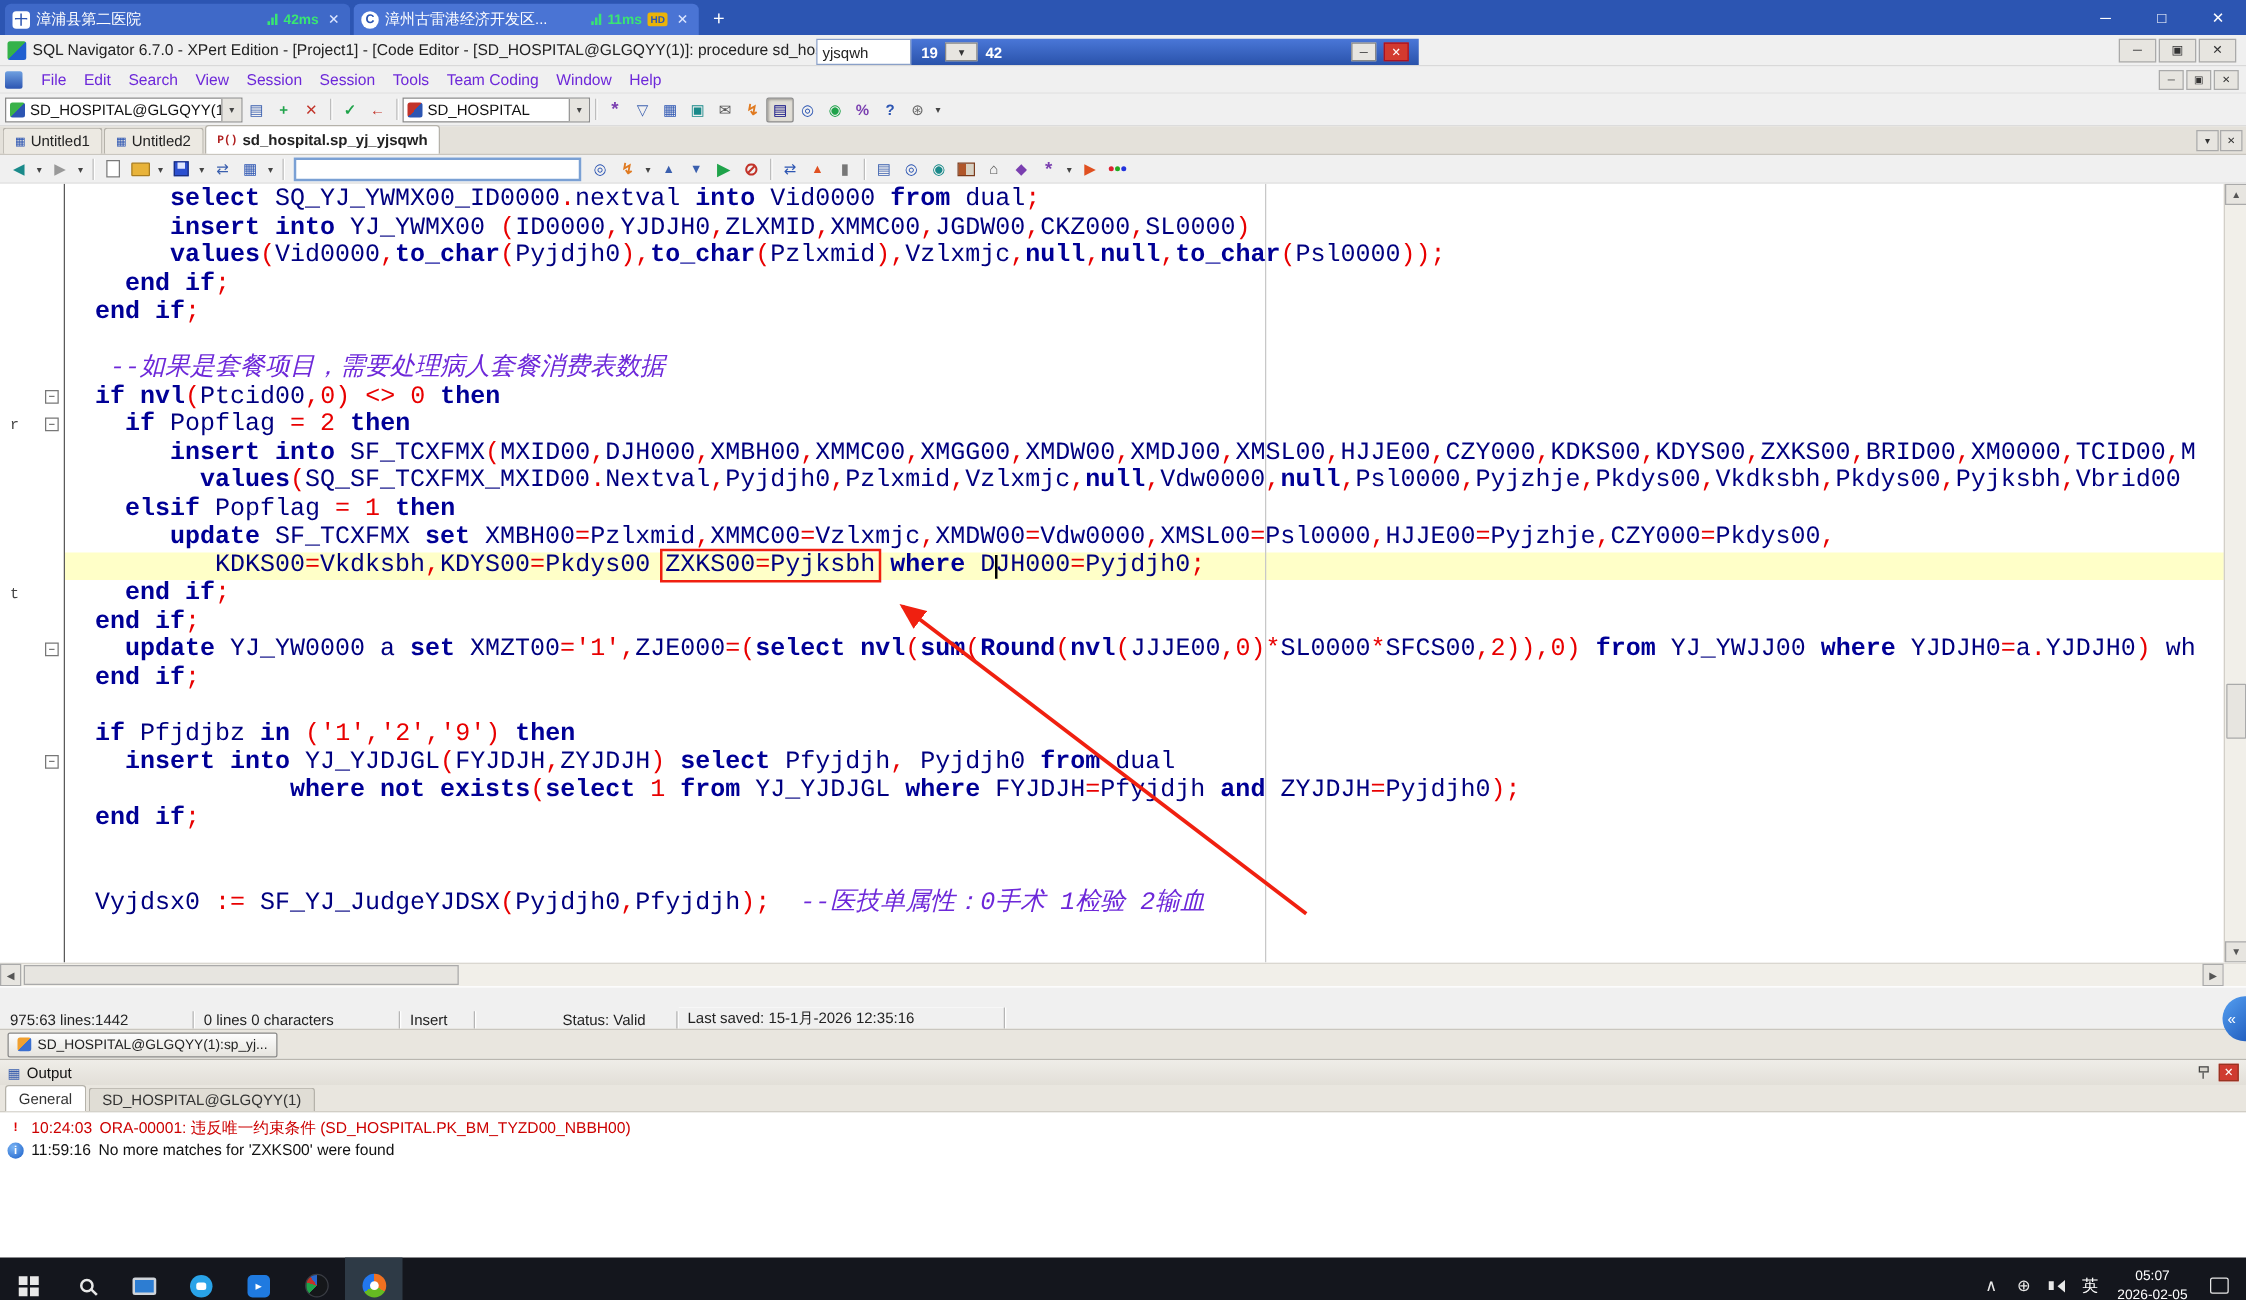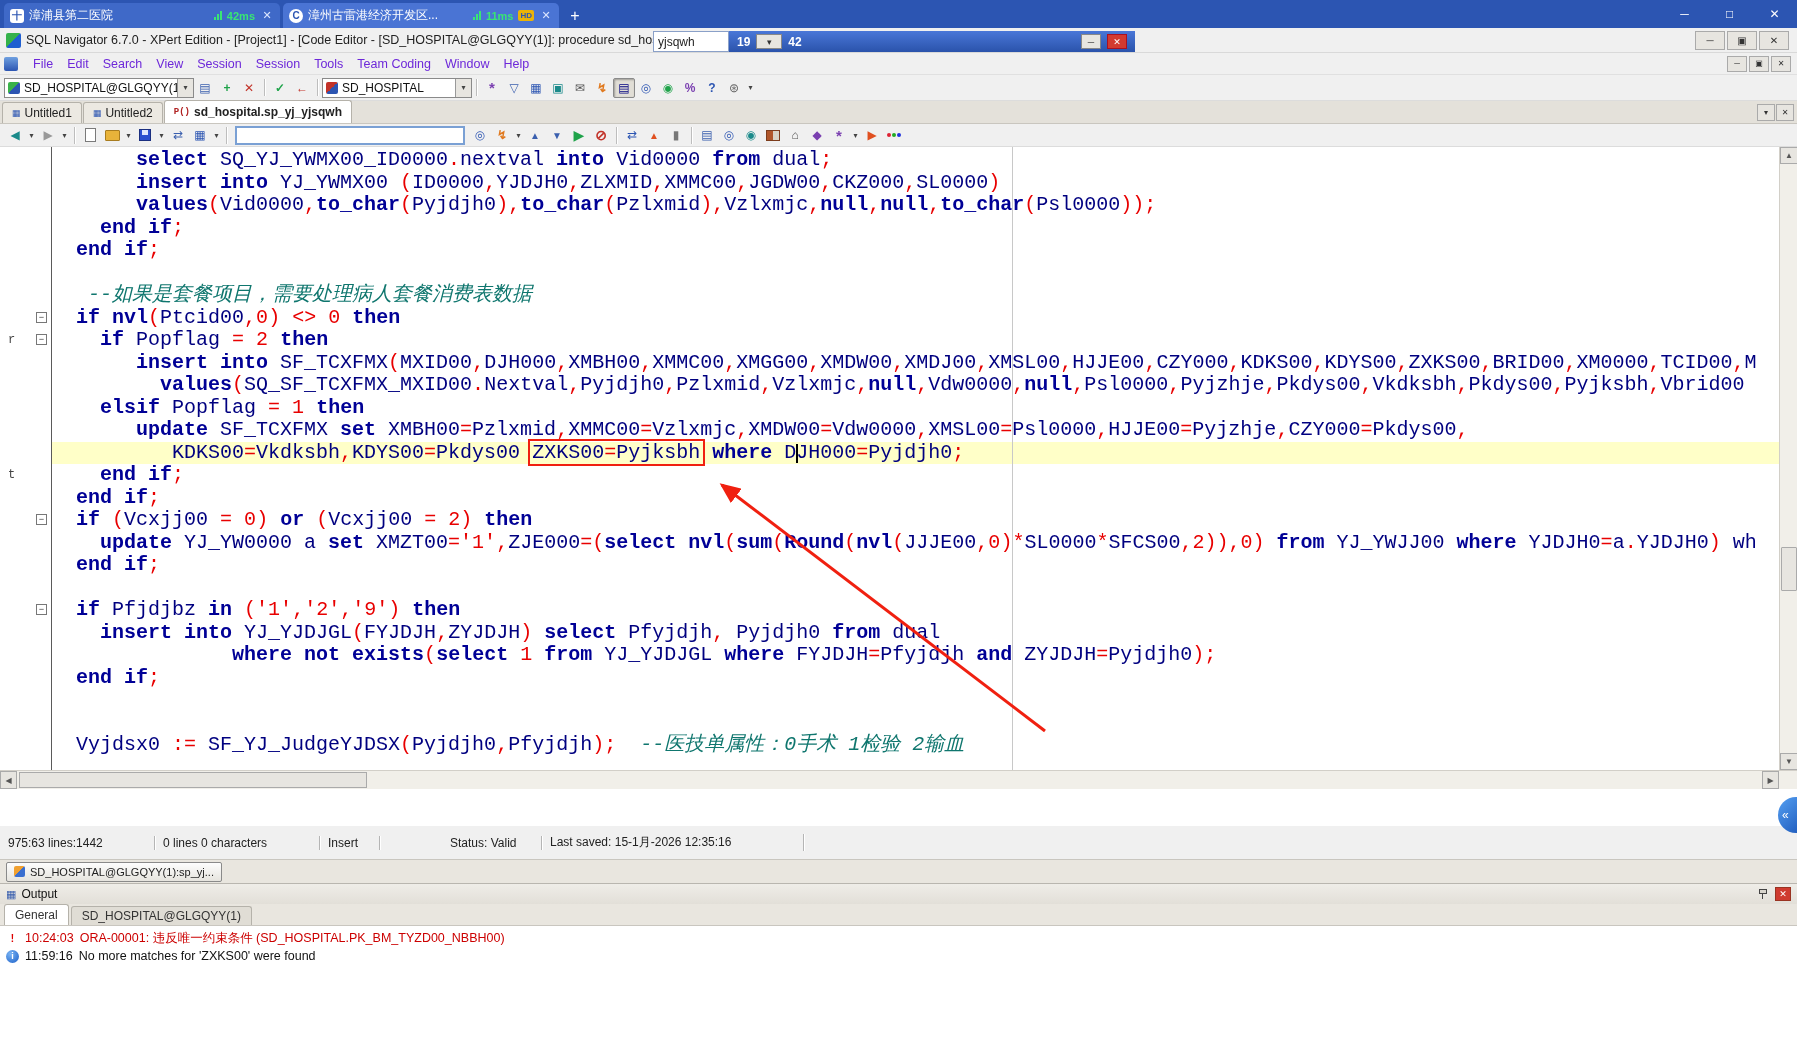--- a/index.html
+++ b/index.html
@@ -85,40 +85,40 @@
 
   
   .editor-wrap { height:623px; flex:none; position:relative; display:flex; background:#fff; overflow:hidden; }
   .gutter { width:52px; flex:none; background:#fff; border-right:1px solid #5a5a5a; position:relative; }
   .fold-box { position:absolute; left:36px; width:11px; height:11px; border:1px solid #777; background:#fff; font-size:9px; line-height:9px; text-align:center; color:#333; }
   .gutter-letter { position:absolute; left:8px; font-family:"Liberation Mono",monospace; font-size:12px; color:#444; }
   .code { flex:1; overflow:hidden; padding-top:2px; font-family:"Liberation Mono",monospace; font-size:20px; line-height:22.5px; color:#000080; position:relative; }
   .code-line { height:22.5px; white-space:pre; }
   .code-line.cur { background:#ffffc8; }
   .k { color:#000096; font-weight:bold; }
-  .c { color:#0f766e; font-style:italic;text-align:center; }
+  .c { color:#6d28d9; font-style:italic;text-align:center; }
   .s, .n, .y { color:#e80000; }
   .margin-guide { position:absolute; left:1012px; top:0; bottom:0; width:1px; background:#c8c8c8; z-index:2; }
   .redbox { position:absolute; border:2px solid #f02010; z-index:4; }
   .caret { position:absolute; width:2px; background:#000; z-index:4; }
   svg.arrow { position:absolute; left:0; top:0; z-index:5; pointer-events:none; }
   .vscroll { position:absolute; right:0; top:0; bottom:0; width:18px; background:#f1efe9; border-left:1px solid #d2cfc8; z-index:6; }
   .sb-btn { width:18px; height:17px; background:#e7e5e0; border:1px solid #aaa; font-size:8px; color:#555; display:flex; align-items:center; justify-content:center; }
   .sb-btn.bottom { position:absolute; bottom:0; }
   .sb-thumb { position:absolute; left:1px; width:16px; background:#e7e5e0; border:1px solid #aaa; border-radius:1px; }
 
   
   .hscroll { height:19px; flex:none; background:#f1efe9; border-top:1px solid #d2cfc8; display:flex; }
   .hs-btn { width:17px; height:18px; background:#e7e5e0; border:1px solid #aaa; font-size:8px; color:#555; display:flex; align-items:center; justify-content:center; flex:none; }
   .hs-track { flex:1; position:relative; }
   .hs-thumb { position:absolute; left:2px; top:1px; height:16px; width:348px; background:#e7e5e0; border:1px solid #aaa; }
   .hs-corner { width:18px; flex:none; background:#f1efe9; }
 
   
-  .status-bar { height:34px; flex:none; background:#f0f0f0; display:flex; align-items:center; font-size:12px; color:#222; border-top:1px solid #fff;margin-top:36px; }
+  .status-bar { height:34px; flex:none; background:#f0f0f0; display:flex; align-items:flex-end; font-size:12px; color:#222; border-top:1px solid #fff; }
   .sseg { display:flex; align-items:center; padding:0 8px; border-right:1px solid #b5b5b5; box-shadow:1px 0 0 #fff; white-space:nowrap; overflow:hidden; }
   .sseg.w1{width:155px;} .sseg.w2{width:165px;} .sseg.w3{width:60px;} .sseg.w4{width:62px;} .sseg.w5{width:100px;} .sseg.w6{width:262px; font-weight:normal;}
   .sseg.fill { flex:1; border-right:none; }
 
   
   .taskstrip { height:24px; flex:none; background:#e9e6df; display:flex; align-items:center; padding:0 6px; border-top:1px solid #c9c6bf; }
   .ts-tab { display:flex; align-items:center; gap:5px; height:20px; padding:0 7px; background:linear-gradient(#fdfdfd,#e6e4de); border:1px solid #8a8a8a; border-radius:2px; font-size:11px; color:#222; }
   .ts-ic { width:11px; height:11px; background:linear-gradient(135deg,#f0a030 50%,#3a6fd0 50%); border-radius:2px; }
 
   
@@ -385,21 +385,20 @@
         <div class="code-line">   <span class="c">--如果是套餐项目，需要处理病人套餐消费表数据</span></div>
         <div class="code-line">  <span class="k">if</span> <span class="k">nvl</span><span class="y">(</span>Ptcid00<span class="y">,</span><span class="n">0</span><span class="y">)</span> <span class="y">&lt;&gt;</span> <span class="n">0</span> <span class="k">then</span></div>
         <div class="code-line">    <span class="k">if</span> Popflag <span class="y">=</span> <span class="n">2</span> <span class="k">then</span></div>
         <div class="code-line">       <span class="k">insert</span> <span class="k">into</span> SF_TCXFMX<span class="y">(</span>MXID00<span class="y">,</span>DJH000<span class="y">,</span>XMBH00<span class="y">,</span>XMMC00<span class="y">,</span>XMGG00<span class="y">,</span>XMDW00<span class="y">,</span>XMDJ00<span class="y">,</span>XMSL00<span class="y">,</span>HJJE00<span class="y">,</span>CZY000<span class="y">,</span>KDKS00<span class="y">,</span>KDYS00<span class="y">,</span>ZXKS00<span class="y">,</span>BRID00<span class="y">,</span>XM0000<span class="y">,</span>TCID00<span class="y">,</span>M</div>
         <div class="code-line">         <span class="k">values</span><span class="y">(</span>SQ_SF_TCXFMX_MXID00<span class="y">.</span>Nextval<span class="y">,</span>Pyjdjh0<span class="y">,</span>Pzlxmid<span class="y">,</span>Vzlxmjc<span class="y">,</span><span class="k">null</span><span class="y">,</span>Vdw0000<span class="y">,</span><span class="k">null</span><span class="y">,</span>Psl0000<span class="y">,</span>Pyjzhje<span class="y">,</span>Pkdys00<span class="y">,</span>Vkdksbh<span class="y">,</span>Pkdys00<span class="y">,</span>Pyjksbh<span class="y">,</span>Vbrid00</div>
         <div class="code-line">    <span class="k">elsif</span> Popflag <span class="y">=</span> <span class="n">1</span> <span class="k">then</span></div>
         <div class="code-line">       <span class="k">update</span> SF_TCXFMX <span class="k">set</span> XMBH00<span class="y">=</span>Pzlxmid<span class="y">,</span>XMMC00<span class="y">=</span>Vzlxmjc<span class="y">,</span>XMDW00<span class="y">=</span>Vdw0000<span class="y">,</span>XMSL00<span class="y">=</span>Psl0000<span class="y">,</span>HJJE00<span class="y">=</span>Pyjzhje<span class="y">,</span>CZY000<span class="y">=</span>Pkdys00<span class="y">,</span></div>
         <div class="code-line cur">          KDKS00<span class="y">=</span>Vkdksbh<span class="y">,</span>KDYS00<span class="y">=</span>Pkdys00 ZXKS00<span class="y">=</span>Pyjksbh <span class="k">where</span> DJH000<span class="y">=</span>Pyjdjh0<span class="y">;</span></div>
         <div class="code-line">    <span class="k">end</span> <span class="k">if</span><span class="y">;</span></div>
         <div class="code-line">  <span class="k">end</span> <span class="k">if</span><span class="y">;</span></div>
-        <div class="code-line">  <span class="k">if</span> <span class="y">(</span>Vcxjj00 <span class="y">=</span> <span class="n">0</span><span class="y">)</span> <span class="k">or</span> <span class="y">(</span>Vcxjj00 <span class="y">=</span> <span class="n">2</span><span class="y">)</span> <span class="k">then</span></div>
         <div class="code-line">    <span class="k">update</span> YJ_YW0000 a <span class="k">set</span> XMZT00<span class="y">=</span><span class="s">'1'</span><span class="y">,</span>ZJE000<span class="y">=(</span><span class="k">select</span> <span class="k">nvl</span><span class="y">(</span><span class="k">sum</span><span class="y">(</span><span class="k">Round</span><span class="y">(</span><span class="k">nvl</span><span class="y">(</span>JJJE00<span class="y">,</span><span class="n">0</span><span class="y">)*</span>SL0000<span class="y">*</span>SFCS00<span class="y">,</span><span class="n">2</span><span class="y">)),</span><span class="n">0</span><span class="y">)</span> <span class="k">from</span> YJ_YWJJ00 <span class="k">where</span> YJDJH0<span class="y">=</span>a<span class="y">.</span>YJDJH0<span class="y">)</span> wh</div>
         <div class="code-line">  <span class="k">end</span> <span class="k">if</span><span class="y">;</span></div>
         <div class="code-line">&nbsp;</div>
         <div class="code-line">  <span class="k">if</span> Pfjdjbz <span class="k">in</span> <span class="y">(</span><span class="s">'1'</span><span class="y">,</span><span class="s">'2'</span><span class="y">,</span><span class="s">'9'</span><span class="y">)</span> <span class="k">then</span></div>
         <div class="code-line">    <span class="k">insert</span> <span class="k">into</span> YJ_YJDJGL<span class="y">(</span>FYJDJH<span class="y">,</span>ZYJDJH<span class="y">)</span> <span class="k">select</span> Pfyjdjh<span class="y">,</span> Pyjdjh0 <span class="k">from</span> dual</div>
         <div class="code-line">               <span class="k">where</span> <span class="k">not</span> <span class="k">exists</span><span class="y">(</span><span class="k">select</span> <span class="n">1</span> <span class="k">from</span> YJ_YJDJGL <span class="k">where</span> FYJDJH<span class="y">=</span>Pfyjdjh <span class="k">and</span> ZYJDJH<span class="y">=</span>Pyjdjh0<span class="y">);</span></div>
         <div class="code-line">  <span class="k">end</span> <span class="k">if</span><span class="y">;</span></div>
         <div class="code-line">&nbsp;</div>
         <div class="code-line">&nbsp;</div>
         <div class="code-line">  Vyjdsx0 <span class="y">:=</span> SF_YJ_JudgeYJDSX<span class="y">(</span>Pyjdjh0<span class="y">,</span>Pfyjdjh<span class="y">);</span>  <span class="c">--医技单属性：0手术 1检验 2输血</span></div>

